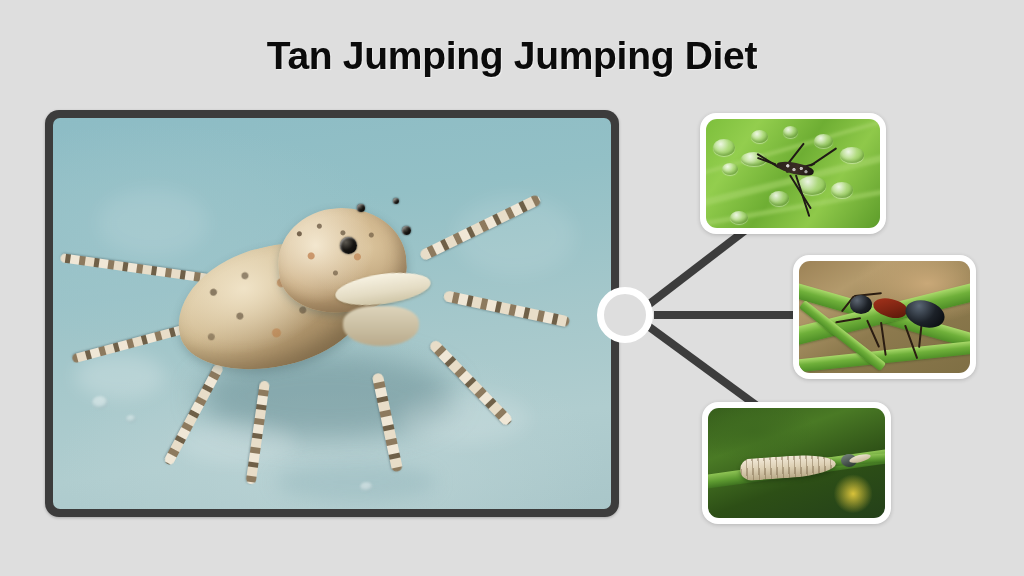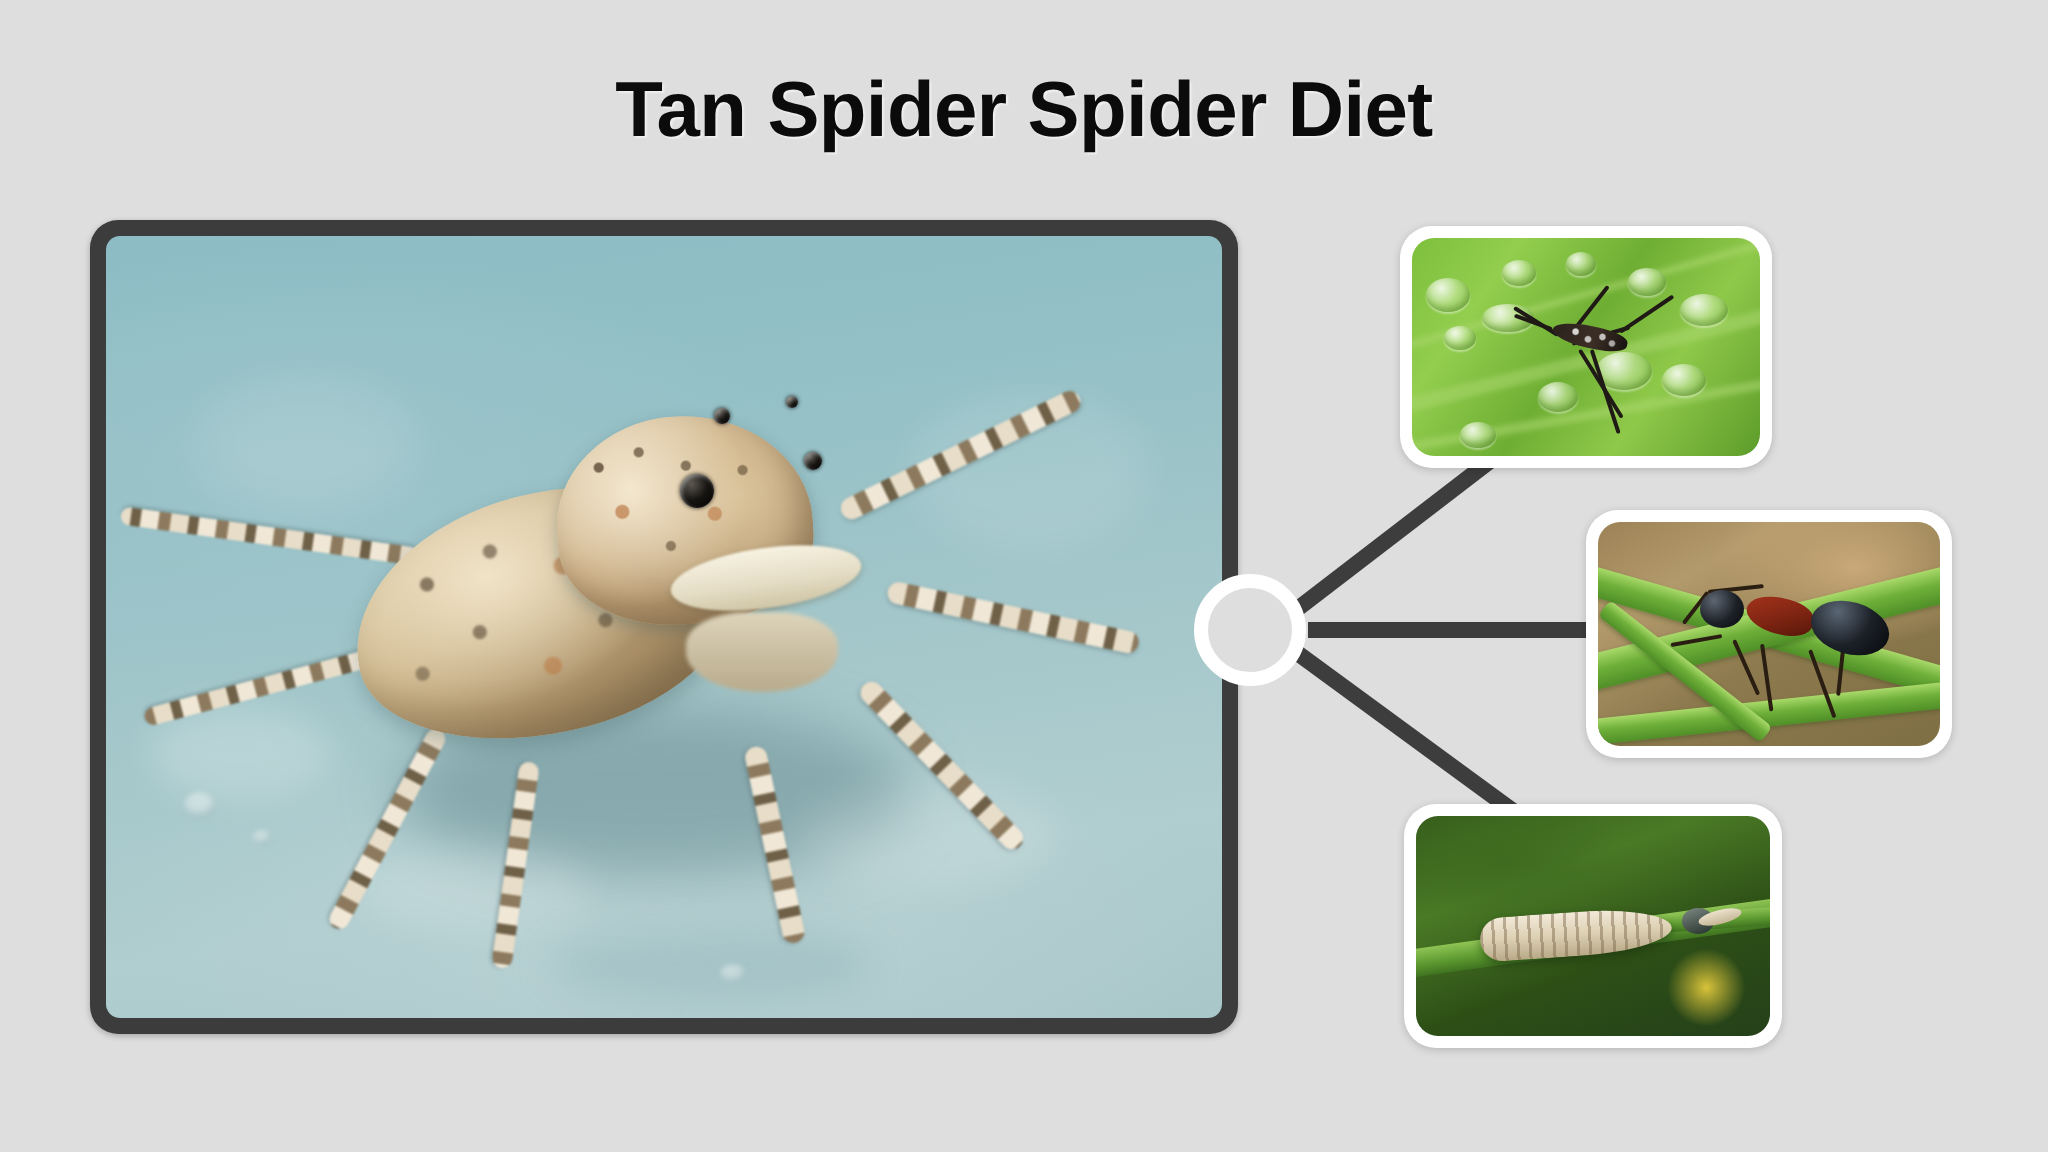--- a/index.html
+++ b/index.html
@@ -369,21 +369,21 @@
     right: 8%; top: 43%;
     width: 22px; height: 7px;
     border-radius: 50% 50% 50% 50%;
     transform: rotate(-14deg);
     background: linear-gradient(180deg, #ece2cd 0%, #c4b695 100%);
   }
 </style>
 </head>
 <body>
 
-<div class="page-title">Tan Spider Spider Diet</div>
+<div class="page-title">Tan Jumping Jumping Diet</div>
 
 <div class="hero-frame">
   <div class="hero-photo">
 
     <div class="blot b5"></div>
     <div class="blot b6"></div>
     <div class="body-shadow"></div>
     <div class="blot b1"></div>
     <div class="blot b2"></div>
     <div class="blot b3"></div>

